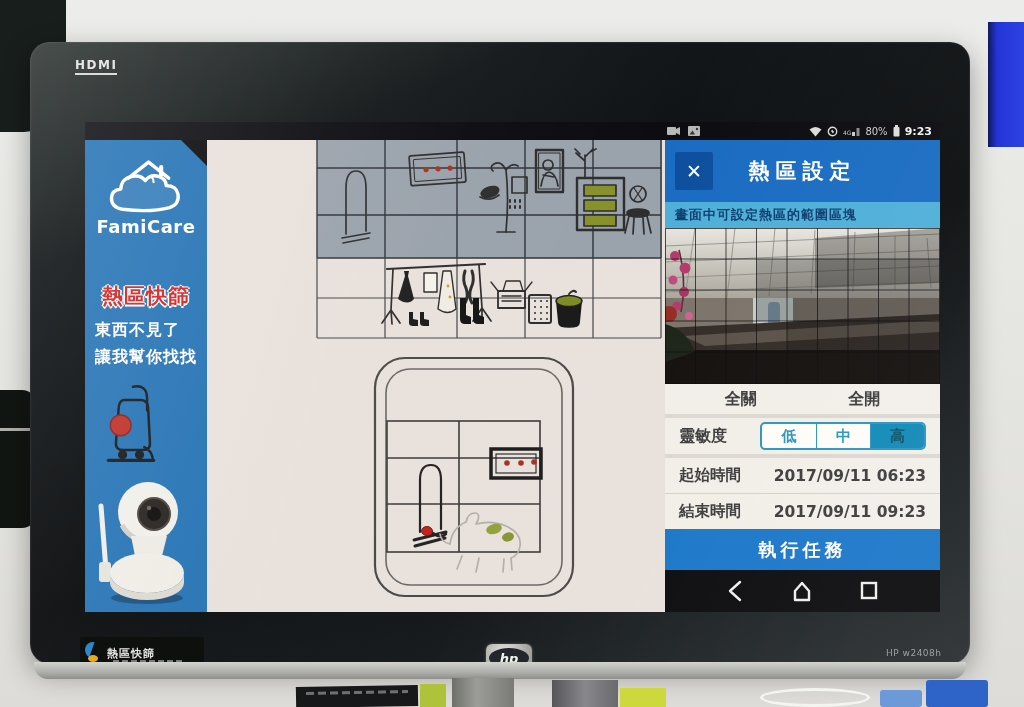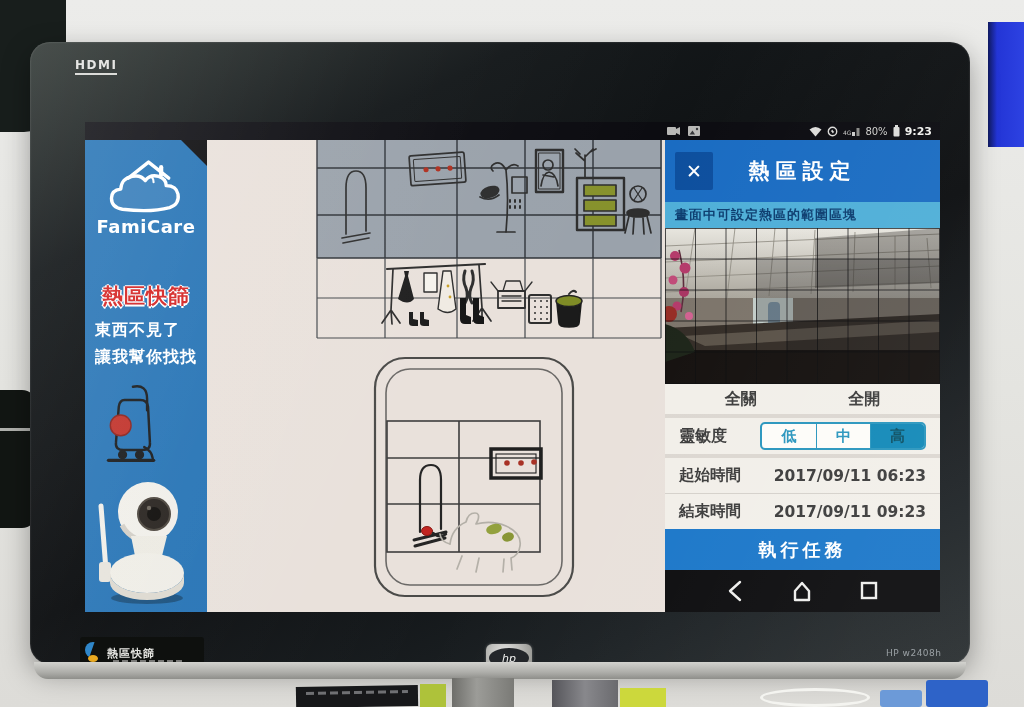--- a/index.html
+++ b/index.html
@@ -21,21 +21,21 @@
   .bezel-glare { left:30px; top:42px; width:940px; height:622px; border-radius:20px; pointer-events:none;
      background:linear-gradient(115deg,rgba(255,255,255,.10) 0%,rgba(255,255,255,.03) 28%,rgba(255,255,255,0) 55%,rgba(255,255,255,.05) 90%); }
   .hdmi { left:75px; top:58px; color:#e4e4e2; font-size:12px; font-weight:bold; letter-spacing:1.5px; border-bottom:2px solid #d9d9d6; padding-bottom:1px; }
   .sticker { left:80px; top:637px; width:124px; height:32px; background:#0e100e; border-radius:3px; display:flex; align-items:center; gap:6px; padding:2px 5px; }
   .sticker .crescent { width:16px; height:22px; position:relative; }
   .sticker .crescent:before { content:""; position:absolute; left:0; top:0; width:16px; height:16px; border-radius:50%; background:#2f86c8; clip-path:polygon(0 0,60% 0,25% 100%,0 100%); }
   .sticker .crescent:after { content:""; position:absolute; left:3px; top:13px; width:10px; height:7px; border-radius:50%; background:#e8a820; }
   .sticker-text { color:#e6e6e2; font-size:11px; font-weight:bold; letter-spacing:1px; }
   .sticker-sub { position:absolute; left:33px; top:23px; width:70px; height:4px; background:repeating-linear-gradient(90deg,#7a7a78 0 6px,transparent 6px 9px); }
   .hp-badge { left:486px; top:644px; width:46px; height:28px; border-radius:6px; background:radial-gradient(circle at 40% 35%,#e8e8e6,#a8a8a4 70%,#8e8e8a); display:flex; align-items:center; justify-content:center; box-shadow:0 0 3px rgba(255,255,255,.3); }
-  .hp-circle { width:40px; height:20px; border-radius:50%; background:#23262a; color:#f2f2f0; font-style:italic; font-weight:normal; font-size:11px; display:flex; align-items:center; justify-content:center; }
+  .hp-circle { width:40px; height:20px; border-radius:50%; background:#23262a; color:#f2f2f0; font-style:italic; font-weight:bold; font-size:13px; display:flex; align-items:center; justify-content:center; }
   .model { left:886px; top:648px; color:#9aa0a4; font-size:9px; letter-spacing:.5px; }
   .auto-label { left:845px; top:666px; color:#c8c8c4; font-size:7px; }
   .osd-buttons { left:862px; top:675px; display:flex; gap:14px; }
   .osd-buttons i { width:9px; height:4px; background:#c4c4c0; border-radius:2px; }
 
   .silver-strip { left:34px; top:662px; width:932px; height:17px; border-radius:0 0 14px 14px; background:linear-gradient(180deg,#d2d2ce,#aeaeaa 60%,#8e8e8a); }
   .stand { left:452px; top:678px; width:62px; height:29px; background:linear-gradient(90deg,#6e6e6a,#9c9c98 40%,#7a7a76); }
   .stand2 { left:552px; top:680px; width:66px; height:27px; background:linear-gradient(90deg,#55555a,#88888c 50%,#6a6a6e); }
   .desk-card { left:296px; top:686px; width:122px; height:21px; background:#17181a; transform:rotate(-1deg); }
   .desk-card i { display:block; margin:5px 10px 0; height:3px; background:repeating-linear-gradient(90deg,#6f7073 0 8px,transparent 8px 12px); }

